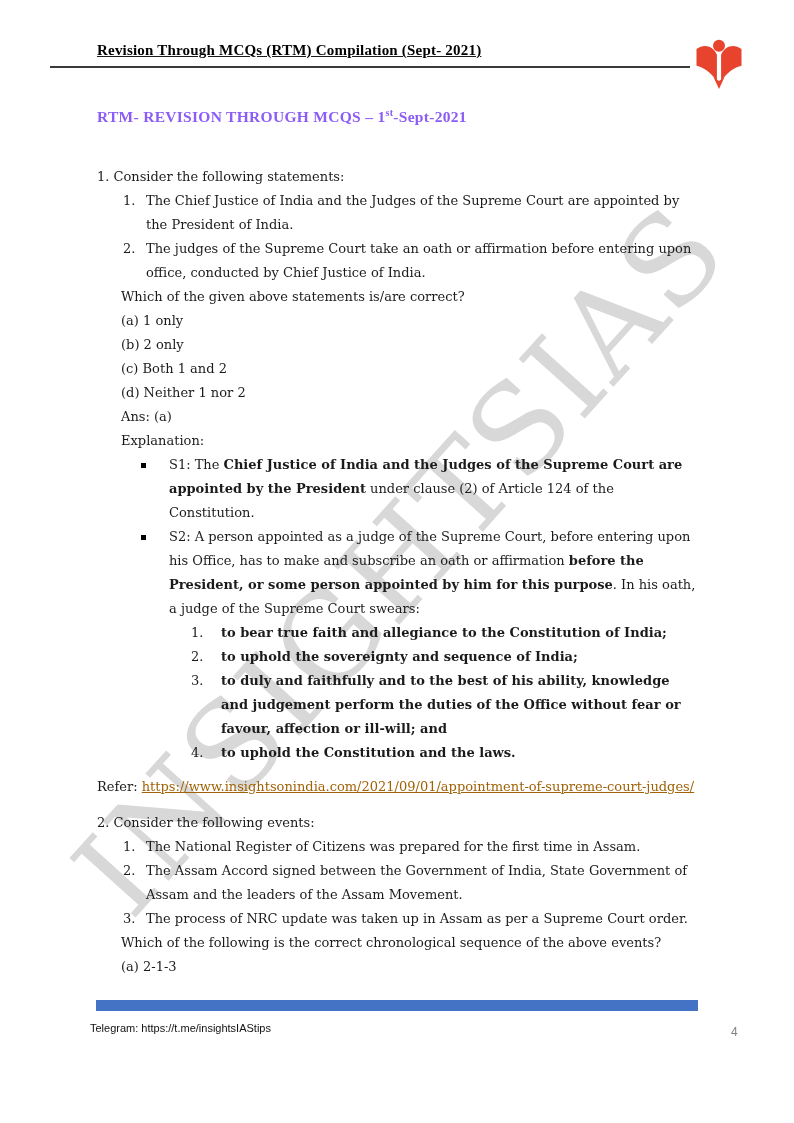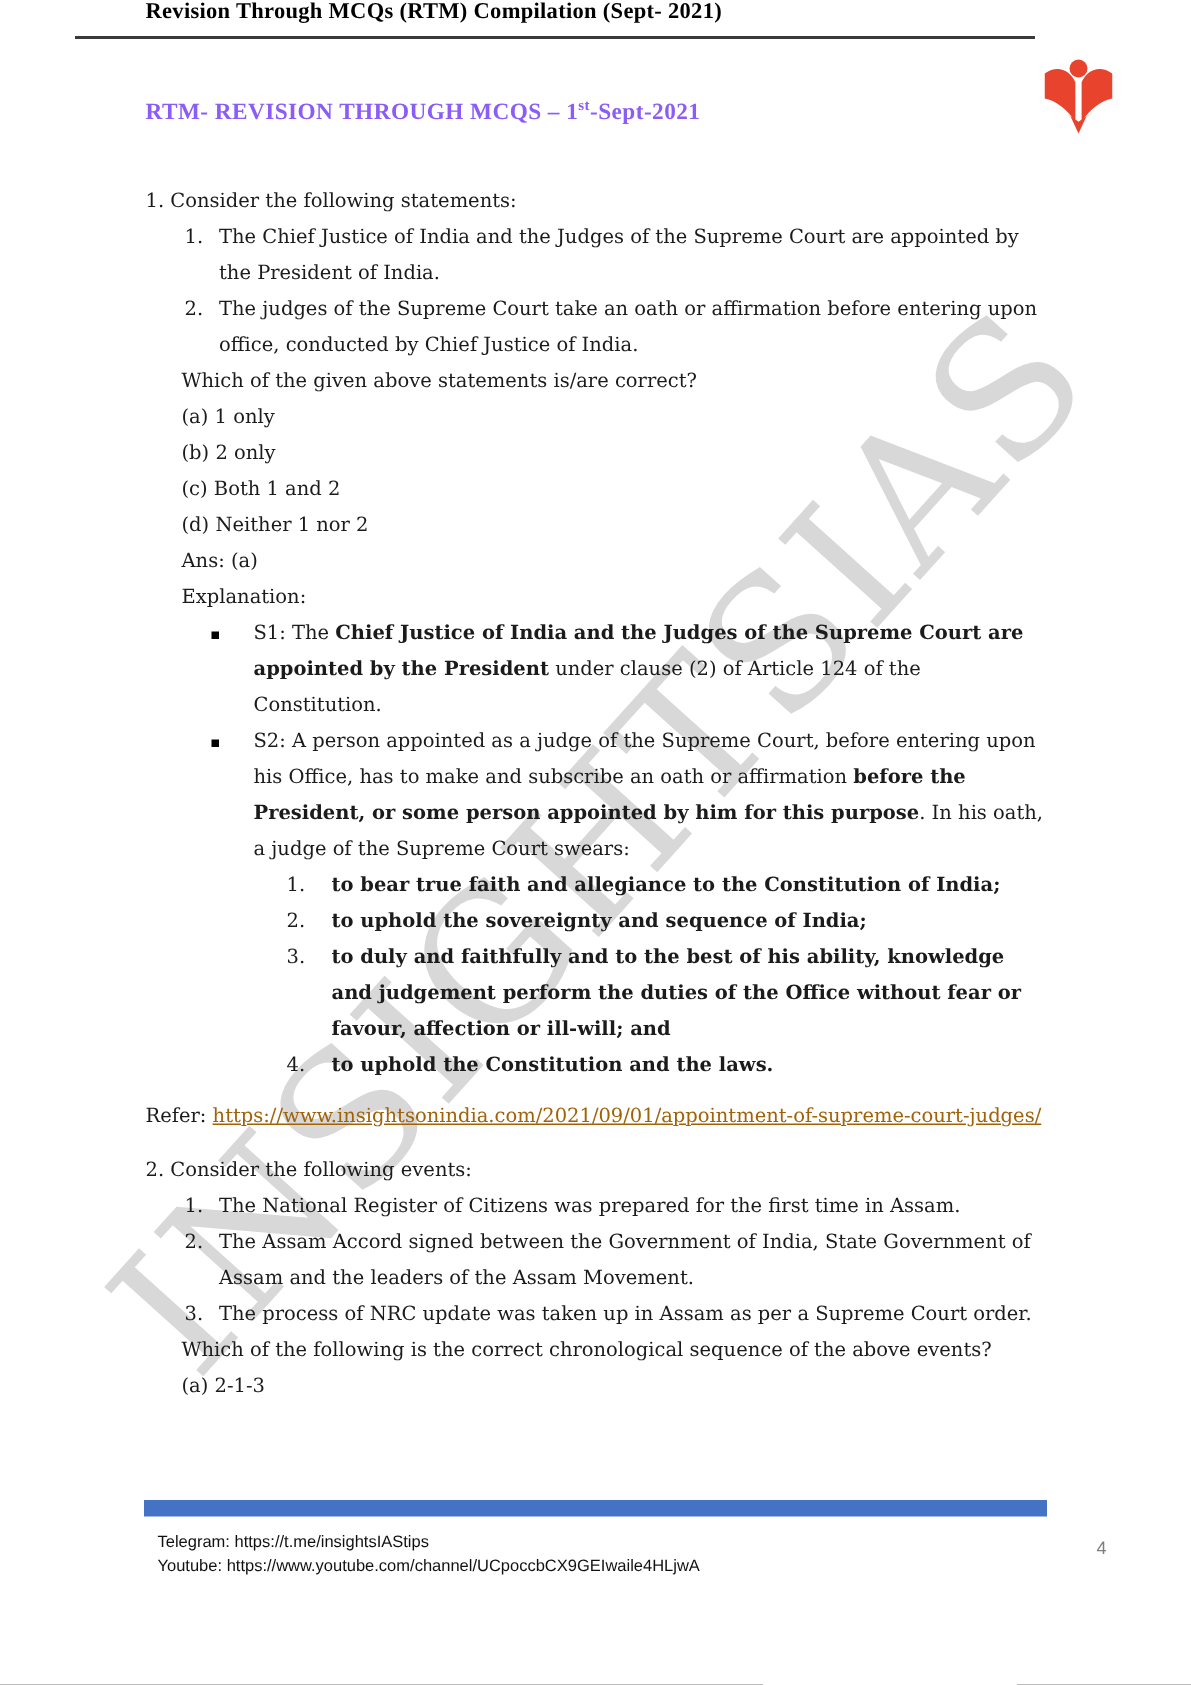--- a/index.html
+++ b/index.html
@@ -22,21 +22,21 @@
     transform-origin:center center;
     font-size:122px;
     font-family:"DejaVu Serif",serif;
     color:rgba(125,125,125,0.30);
     letter-spacing:2px;
     white-space:nowrap;
     z-index:0;
     user-select:none;
   }
   
-  .header{position:relative;z-index:1;}
+  .header{position:relative;z-index:1;padding-top:42px;text-decoration:underline;}
   .header-title{
     margin-left:97px;
     font-family:"Liberation Serif","DejaVu Serif",serif;
     font-weight:bold;
     font-size:15px;
     letter-spacing:0.2px;
     color:#000;
   }
   .header-rule{
     margin-left:50px;
@@ -79,25 +79,26 @@
   .q2{margin-top:12px;}
   
   .footer-bar{
     position:absolute;z-index:1;
     left:96px;top:1000px;
     width:602px;height:11px;
     background:#4472c4;
   }
   .footer-text{
     position:absolute;z-index:1;
-    left:105px;top:1020px;
+    left:90px;top:1020px;
     font-family:"Liberation Sans","DejaVu Sans",sans-serif;
     font-size:11px;
     line-height:16px;
     color:#111;
+    text-align:right;
   }
   .page-number{
     position:absolute;z-index:1;
     left:731px;top:1025px;
     font-family:"Liberation Sans","DejaVu Sans",sans-serif;
     font-size:12px;
     color:#7f7f7f;
   }
 </style>
 </head>
@@ -197,17 +198,16 @@
 
       <p class="q-intro sub">Which of the following is the correct chronological sequence of the above events?</p>
       <div class="sub">(a) 2-1-3</div>
     </div>
 
   </div>
 
   <div class="footer-bar"></div>
   <div class="footer-text">
     <div>Telegram: https://t.me/insightsIAStips</div>
-    <div>Youtube: https://www.youtube.com/channel/UCpoccbCX9GEIwaile4HLjwA</div>
   </div>
   <div class="page-number">4</div>
 
 </div>
 
 </body></html>

